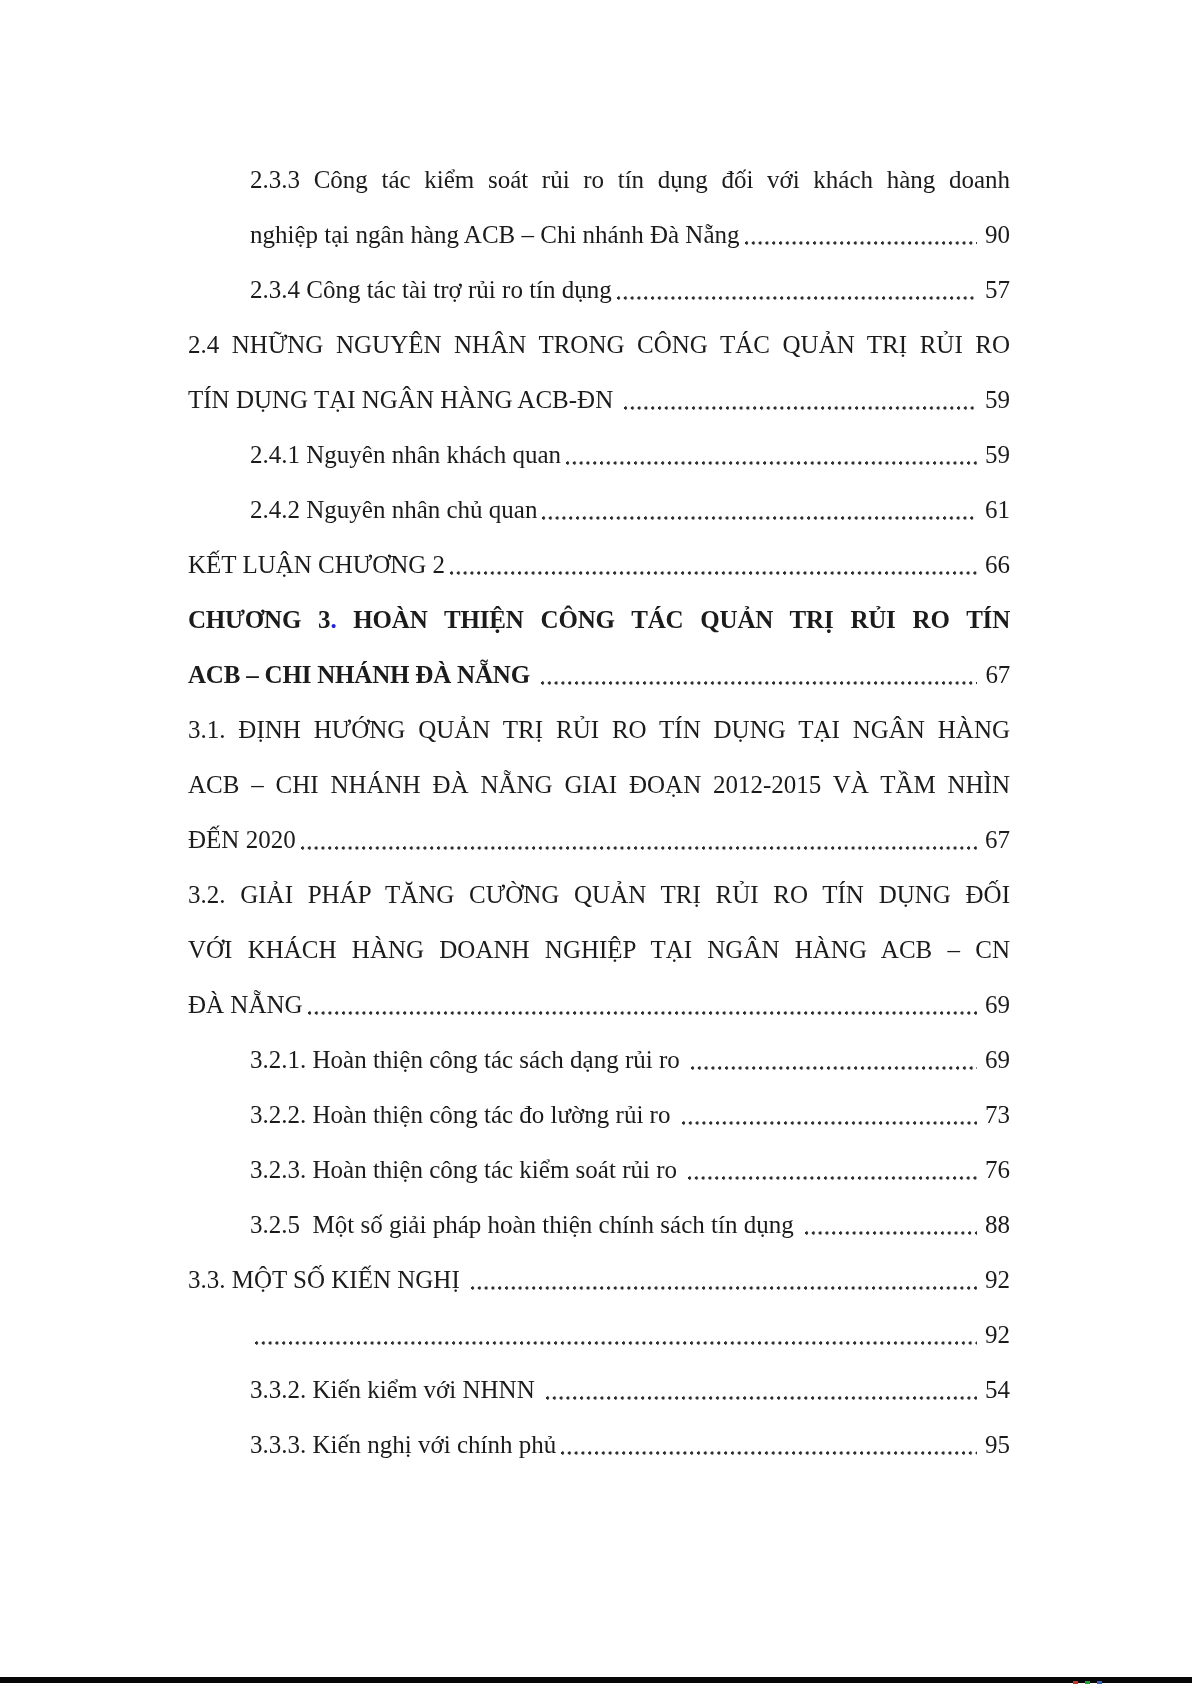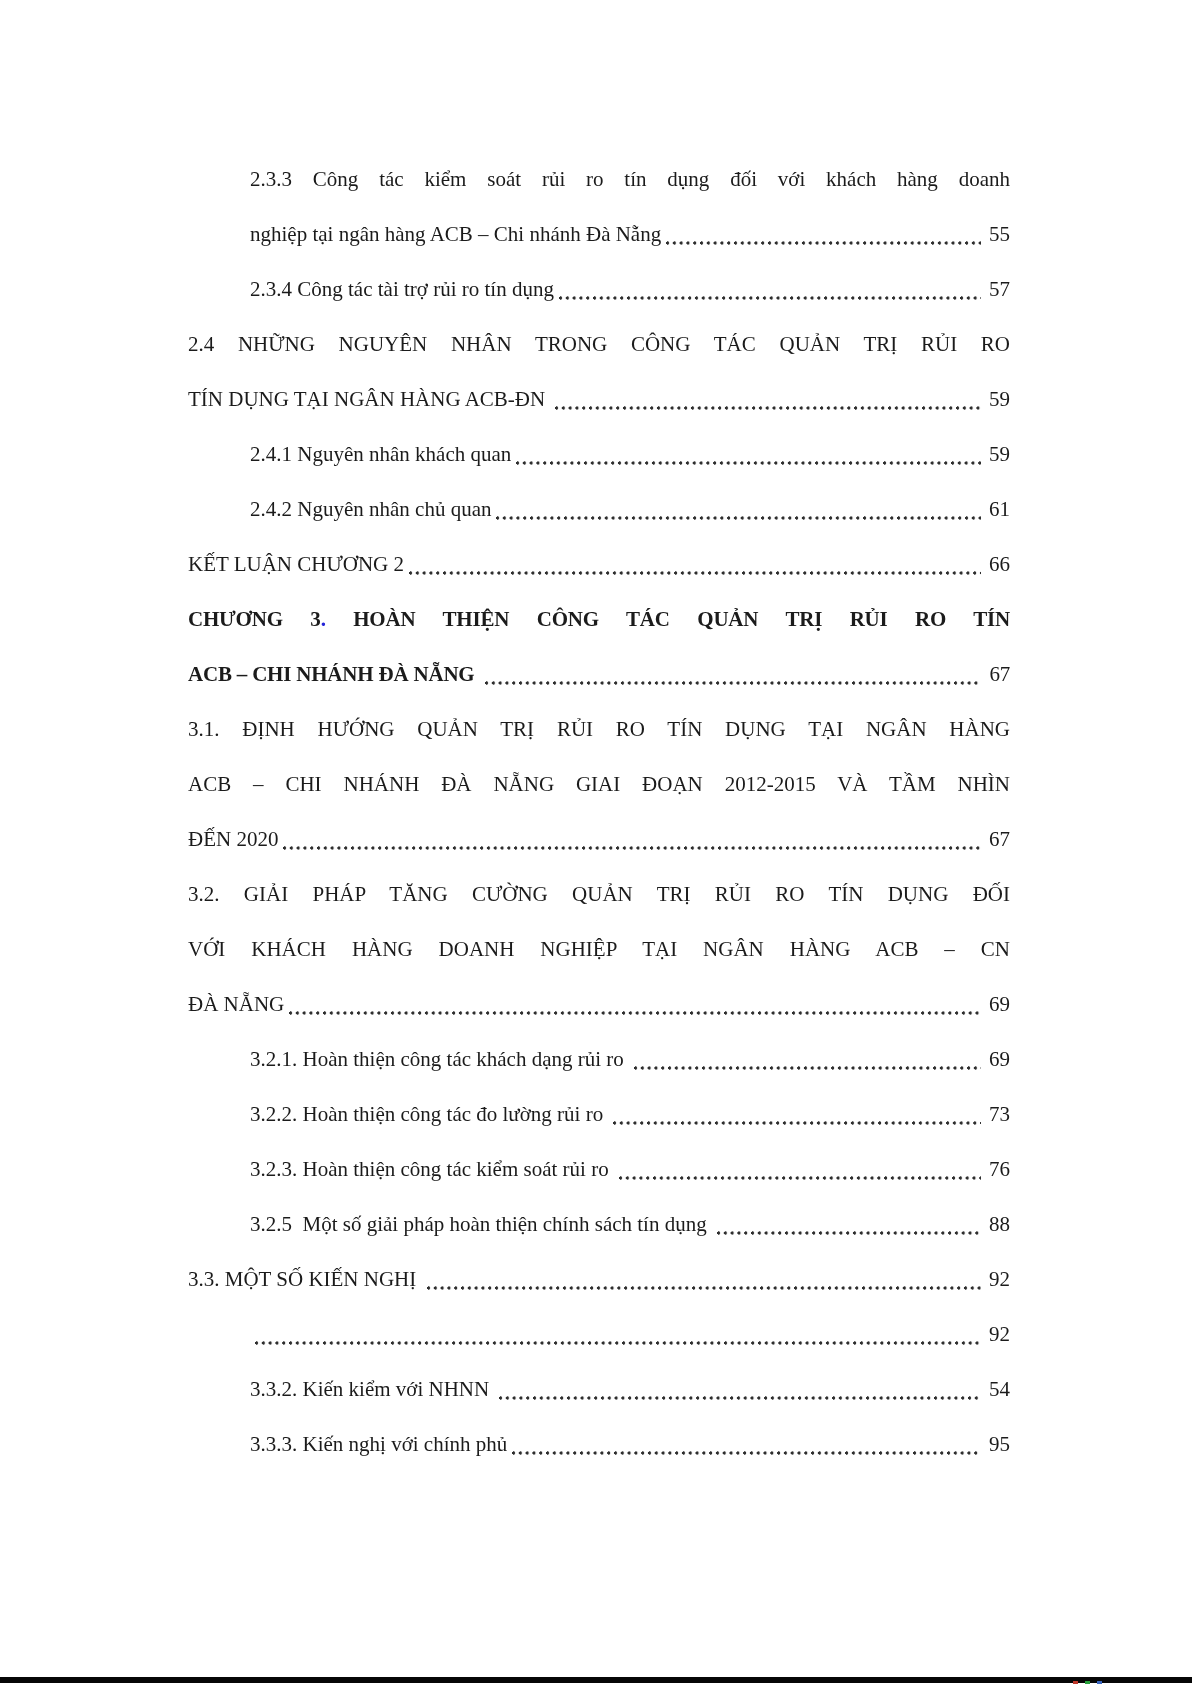--- a/index.html
+++ b/index.html
@@ -9,21 +9,21 @@
     position: relative;
     overflow: hidden;
     font-family: "Liberation Serif", "DejaVu Serif", serif;
     color: #1b1b1b;
   }
   .toc {
     position: absolute;
     left: 188px; top: 152px;
     width: 822px;
   }
-  .entry { font-size: 21px; }
+  .entry { font-size: 25px; }
   .entry.sub { padding-left: 62px; }
   .entry.bold { font-weight: 700; letter-spacing: -0.2px; }
   .jline {
     line-height: 55px; height: 55px;
     text-align: justify;
     text-align-last: justify;
     text-justify: inter-word;
     overflow: hidden;
     white-space: normal;
   }
@@ -54,21 +54,21 @@
 </style>
 </head>
 <body>
 
 <div class="toc" id="toc">
     <div class="entry sub">
       <div class="jline">2.3.3 Công tác kiểm soát  rủi ro tín dụng đối với khách hàng doanh</div>
       <div class="lline">
         <span class="txt">nghiệp tại ngân hàng ACB – Chi nhánh Đà Nẵng</span>
         <span class="leader"></span>
-        <span class="page">55</span>
+        <span class="page">90</span>
       </div>
     </div>
     <div class="entry sub">
       <div class="lline">
         <span class="txt">2.3.4 Công tác tài trợ rủi ro tín dụng</span>
         <span class="leader"></span>
         <span class="page">57</span>
       </div>
     </div>
     <div class="entry">
@@ -121,21 +121,21 @@
       <div class="jline">3.2. GIẢI PHÁP TĂNG CƯỜNG QUẢN TRỊ RỦI RO TÍN DỤNG ĐỐI</div>
       <div class="jline">VỚI KHÁCH HÀNG DOANH NGHIỆP TẠI NGÂN HÀNG ACB – CN</div>
       <div class="lline">
         <span class="txt">ĐÀ NẴNG</span>
         <span class="leader"></span>
         <span class="page">69</span>
       </div>
     </div>
     <div class="entry sub">
       <div class="lline">
-        <span class="txt">3.2.1. Hoàn thiện công tác khách dạng rủi ro </span>
+        <span class="txt">3.2.1. Hoàn thiện công tác sách dạng rủi ro </span>
         <span class="leader"></span>
         <span class="page">69</span>
       </div>
     </div>
     <div class="entry sub">
       <div class="lline">
         <span class="txt">3.2.2. Hoàn thiện công tác đo lường rủi ro </span>
         <span class="leader"></span>
         <span class="page">73</span>
       </div>

